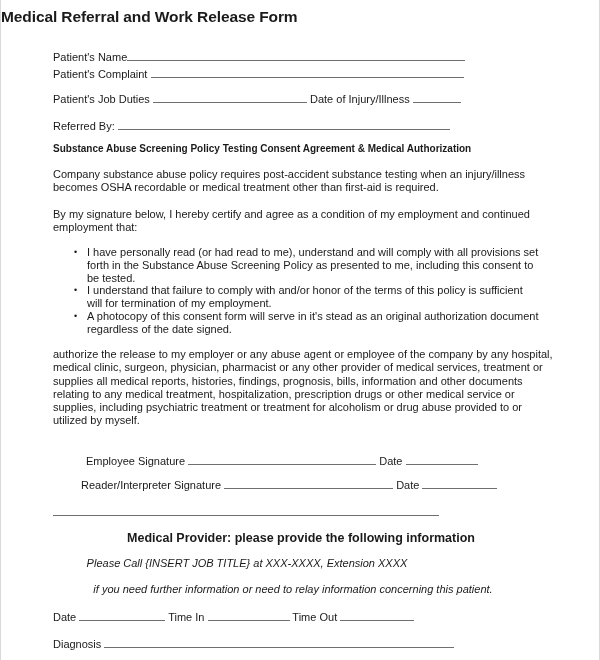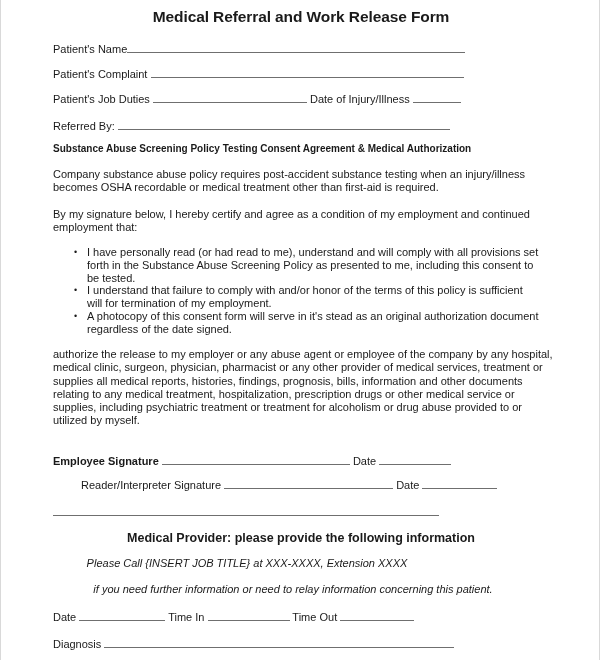--- a/index.html
+++ b/index.html
@@ -19,21 +19,21 @@
       position: absolute;
       left: 0; top: 0;
       width: 598px;
       height: 660px;
       border-left: 1px solid #d9d9d9;
       border-right: 1px solid #d9d9d9;
       background: #fff;
     }
     .abs { position: absolute; white-space: nowrap; }
     .title {
-      left: 0; width: 600px; text-align: center;
+      left: 0; width: 600px; text-align: left;
       top: 8px;
       font-size: 15.5px;
       font-weight: bold;
       letter-spacing: -0.1px;
     }
     .line {
       font-size: 11px;
       line-height: 14px;
       left: 52px;
     }
@@ -90,21 +90,21 @@
       font-style: italic;
     }
   </style>
 </head>
 <body>
 
 <div class="page">
 
   <div class="abs title">Medical Referral and Work Release Form</div>
 
-  <div class="abs line" style="top:41px;">
+  <div class="abs line" style="top:49px;">
     <span>Patient's Name</span><span class="field-line" style="width:338px;"></span>
   </div>
 
   <div class="abs line" style="top:66px;">
     <span>Patient's Complaint</span>
     <span class="field-line" style="width:313px;"></span>
   </div>
 
   <div class="abs line" style="top:91px;">
     <span>Patient's Job Duties</span>
@@ -152,21 +152,21 @@
   <div class="para" style="top:348px;">
     <span class="ln">authorize the release to my employer or any abuse agent or employee of the company by any hospital,</span>
     <span class="ln">medical clinic, surgeon, physician, pharmacist or any other provider of medical services, treatment or</span>
     <span class="ln">supplies all medical reports, histories, findings, prognosis, bills, information and other documents</span>
     <span class="ln">relating to any medical treatment, hospitalization, prescription drugs or other medical service or</span>
     <span class="ln">supplies, including psychiatric treatment or treatment for alcoholism or drug abuse provided to or</span>
     <span class="ln">utilized by myself.</span>
   </div>
 
   <div class="abs line" style="top:453px;">
-    <span style="font-weight:bold;">Employee Signature</span>
+    <span style="font-weight:normal;margin-left:33px;">Employee Signature</span>
     <span class="field-line" style="width:188px;"></span>
     <span>Date</span>
     <span class="field-line" style="width:72px;"></span>
   </div>
 
   <div class="abs line" style="top:477px;padding-left:28px;">
     <span>Reader/Interpreter Signature</span>
     <span class="field-line" style="width:169px;"></span>
     <span>Date</span>
     <span class="field-line" style="width:75px;"></span>

